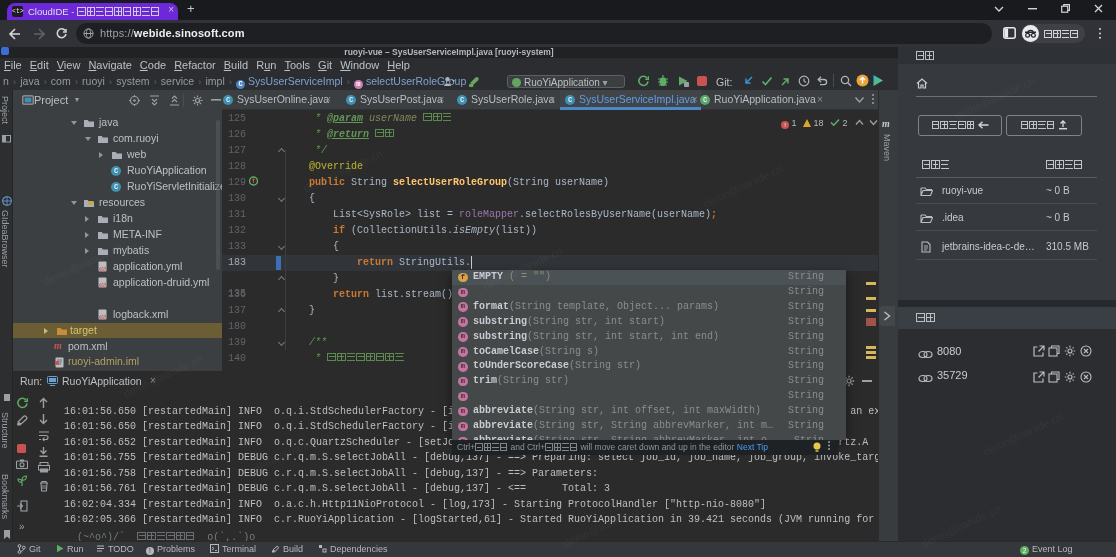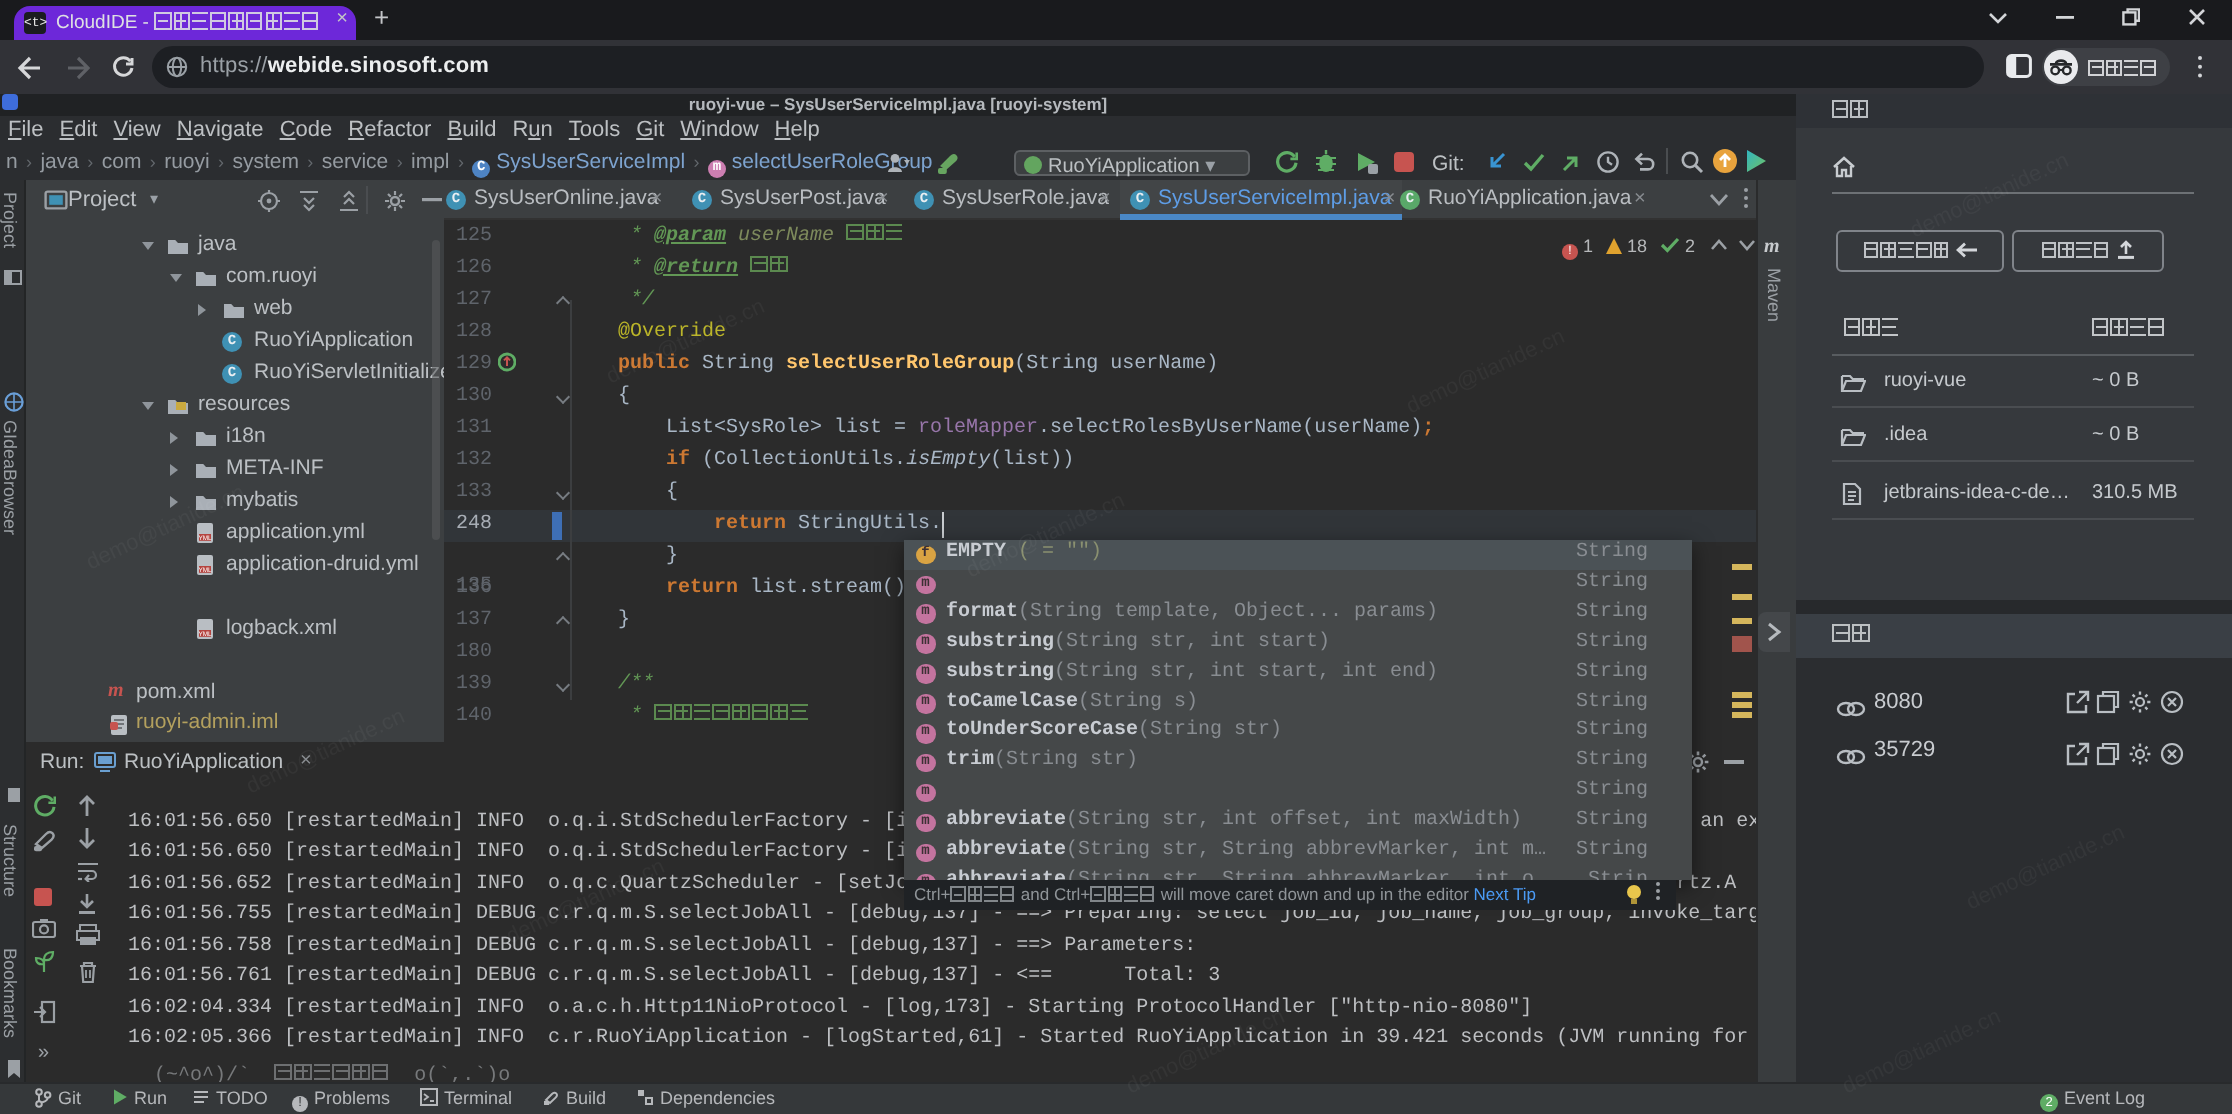--- a/index.html
+++ b/index.html
@@ -315,20 +315,27 @@
           </svg>
           <span style="position:absolute;left:100px">application-druid.yml</span>
         </div>
         <div class="trow" style="top:216.59999999999997px">
           <svg class="ab" style="left:85px;top:2.5px" width="9" height="11" viewBox="0 0 9 11">
             <rect x="0.5" y="0.5" width="8" height="10" rx="1" fill="#b9bec3"></rect>
             <rect x="1.5" y="6" width="6" height="3.4" fill="#b5443f"></rect>
             <text x="4.5" y="8.9" font-size="3.2" fill="#fff" text-anchor="middle" font-family="Liberation Sans">YML</text>
           </svg>
           <span style="position:absolute;left:100px">logback.xml</span>
+        </div>
+        <div class="trow" style="top:232.54999999999998px;background:#6b5e35;width:209px">
+          <span class="tch" style="left:31px;border-left-color:#c5ba7a"></span>
+          <svg class="ab" style="left:43px;top:3px" width="12" height="10" viewBox="0 0 12 10">
+            <path d="M1 2 H4.6 L6 3.5 H11 V9 H1 Z" fill="#c98b3c"></path>
+          </svg>
+          <span style="position:absolute;left:57px;color:#d6c46a">target</span>
         </div>
         <div class="trow" style="top:248.49999999999994px">
           <span style="position:absolute;left:41px;top:1px;color:#c75450;font:bold italic 10px 'Liberation Serif',serif">m</span>
           <span style="position:absolute;left:55px">pom.xml</span>
         </div>
         <div class="trow" style="top:264.45px">
           <svg class="ab" style="left:42px;top:2.5px" width="9" height="11" viewBox="0 0 9 11">
             <rect x="0.5" y="0.5" width="8" height="10" rx="1" fill="#b9bec3"></rect>
             <path d="M2 3 H7 M2 5 H7 M2 7 H6" stroke="#5a5e62" stroke-width=".8"></path>
           </svg>
@@ -375,21 +382,21 @@
         <pre style="font:inherit;line-height:16px"></pre>
         <div style="position:absolute;right:0;top:0.5px;width:24px"><span style="color:#5f646b">125</span></div>
         <div style="position:absolute;right:0;top:16.5px;width:24px"><span style="color:#5f646b">126</span></div>
         <div style="position:absolute;right:0;top:32.5px;width:24px"><span style="color:#5f646b">127</span></div>
         <div style="position:absolute;right:0;top:48.5px;width:24px"><span style="color:#5f646b">128</span></div>
         <div style="position:absolute;right:0;top:64.5px;width:24px"><span style="color:#5f646b">129</span></div>
         <div style="position:absolute;right:0;top:80.5px;width:24px"><span style="color:#5f646b">130</span></div>
         <div style="position:absolute;right:0;top:96.5px;width:24px"><span style="color:#5f646b">131</span></div>
         <div style="position:absolute;right:0;top:112.5px;width:24px"><span style="color:#5f646b">132</span></div>
         <div style="position:absolute;right:0;top:128.5px;width:24px"><span style="color:#5f646b">133</span></div>
-        <div style="position:absolute;right:0;top:144.5px;width:24px"><span style="color:#a7adb5">248</span></div>
+        <div style="position:absolute;right:0;top:144.5px;width:24px"><span style="color:#a7adb5">183</span></div>
         <div style="position:absolute;right:0;top:176px;width:24px"><span style="color:#5f646b">135</span></div>
         <div style="position:absolute;right:0;top:176.5px;width:24px"><span style="color:#5f646b">136</span></div>
         <div style="position:absolute;right:0;top:192.5px;width:24px"><span style="color:#5f646b">137</span></div>
         <div style="position:absolute;right:0;top:208.5px;width:24px"><span style="color:#5f646b">180</span></div>
         <div style="position:absolute;right:0;top:224.5px;width:24px"><span style="color:#5f646b">139</span></div>
         <div style="position:absolute;right:0;top:240.5px;width:24px"><span style="color:#5f646b">140</span></div>
       </div>
       <svg class="ab" style="left:27px;top:66px" width="9" height="10" viewBox="0 0 9 10">
         <circle cx="4.5" cy="5" r="4" fill="none" stroke="#5fad65" stroke-width="1.4"></circle>
         <path d="M4.5 7 V3 M3 4.2 L4.5 2.7 L6 4.2" stroke="#c75450" stroke-width="1" fill="none"></path>

